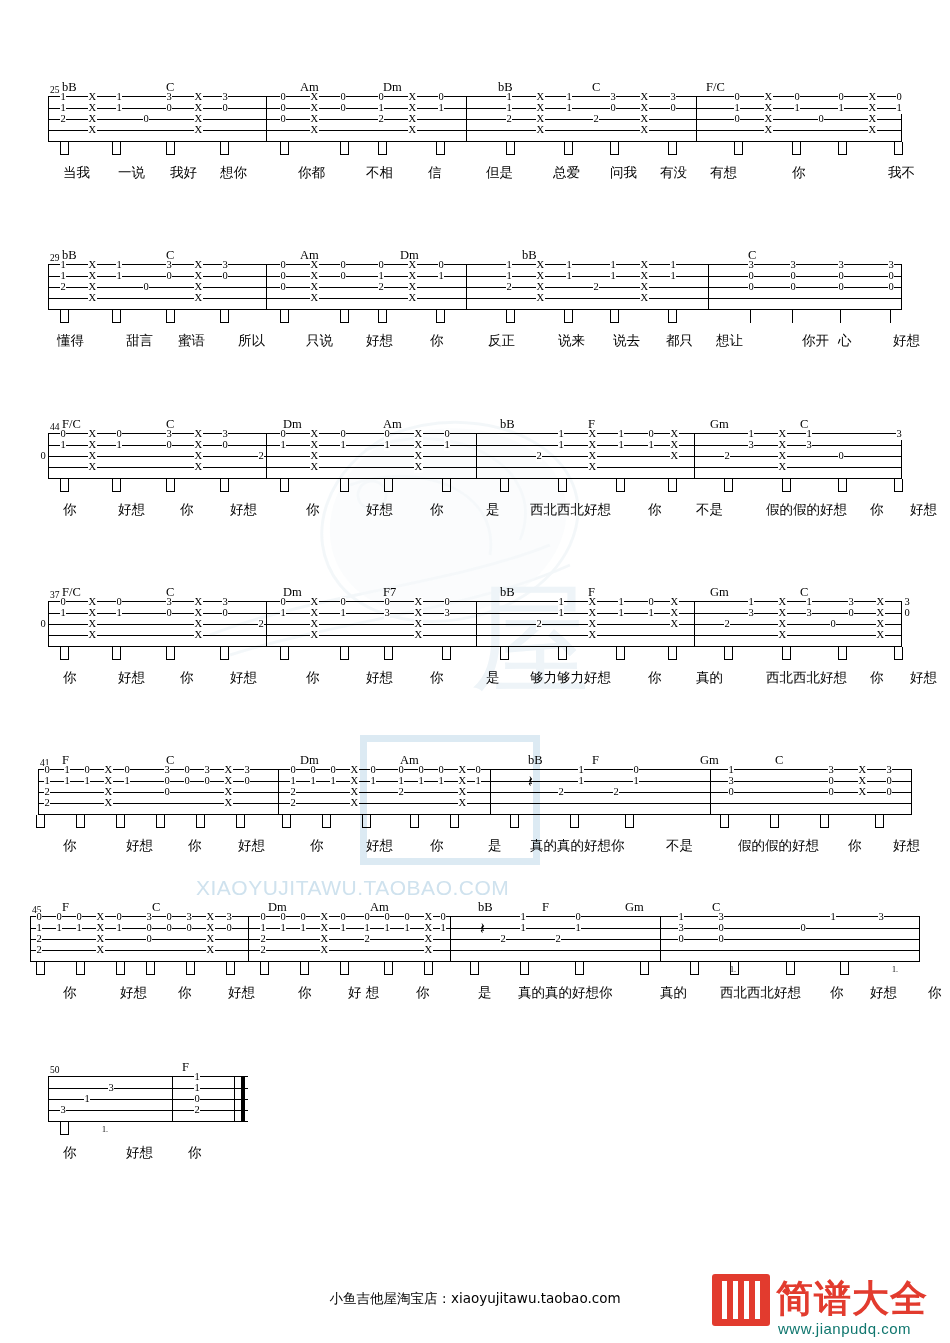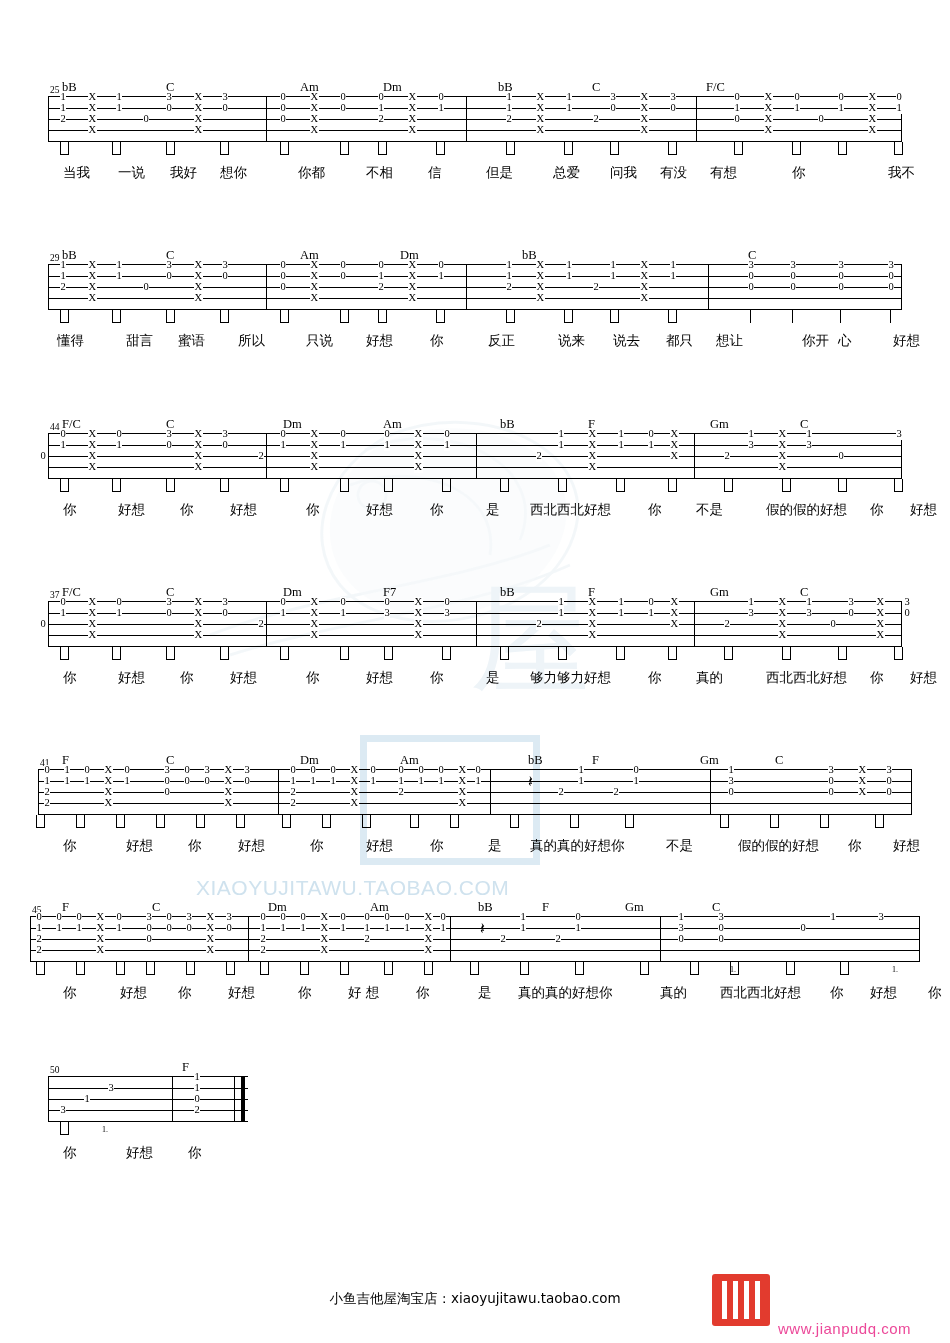--- a/index.html
+++ b/index.html
@@ -169,21 +169,21 @@
   .logo-title {
     position: absolute; left: 64px; top: 2px;
     font-size: 37px; font-weight: bold;
     color: #e23b2e;
     font-family: "DejaVu Sans", sans-serif;
     letter-spacing: 1px;
   }
   .logo-sub {
     position: absolute; left: 66px; top: 48px;
     font-size: 15px;
-    color: #ec4899;
+    color: #0f766e;
     font-family: "Liberation Sans", sans-serif;
     letter-spacing: .5px;
   }
 </style>
 </head>
 <body>
 
 <svg class="watermark-flower" viewBox="0 0 560 300">
   <g fill="none" stroke="#e6eef3" stroke-width="3">
     <path d="M200 40 C 300 0, 420 60, 380 150 C 340 235, 200 250, 150 190 C 110 140, 140 70, 200 40 Z"></path>
@@ -1019,14 +1019,15 @@
 
 <div class="footer-text">小鱼吉他屋淘宝店：xiaoyujitawu.taobao.com</div>
 
 <div class="logo">
   <div class="logo-piano">
     <i style="left:10px"></i>
       <i style="left:21px"></i>
       <i style="left:32px"></i>
       <i style="left:43px"></i>
   </div>
+  <div class="logo-title">简谱大全</div>
   <div class="logo-sub">www.jianpudq.com</div>
 </div>
 
 </body></html>

